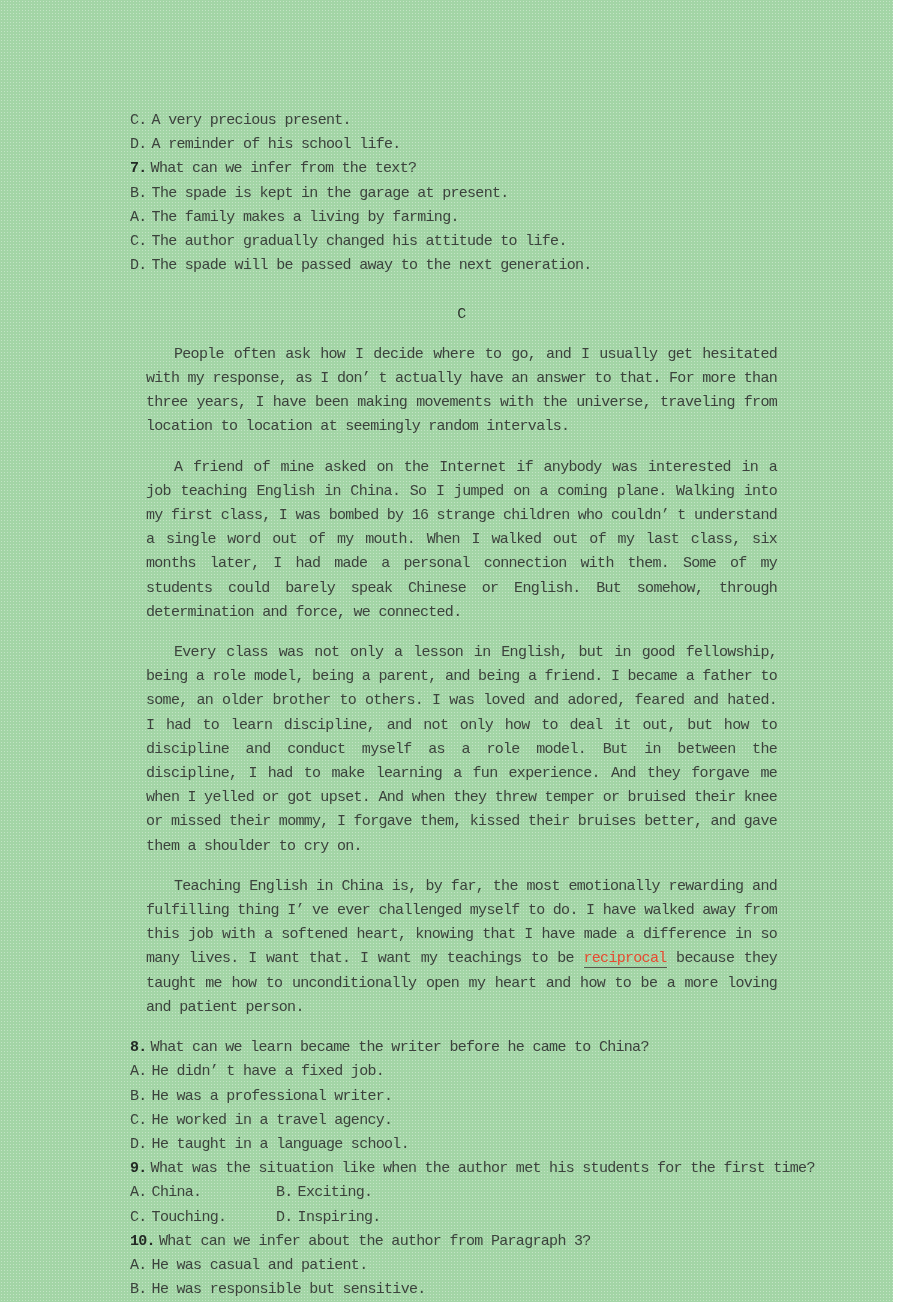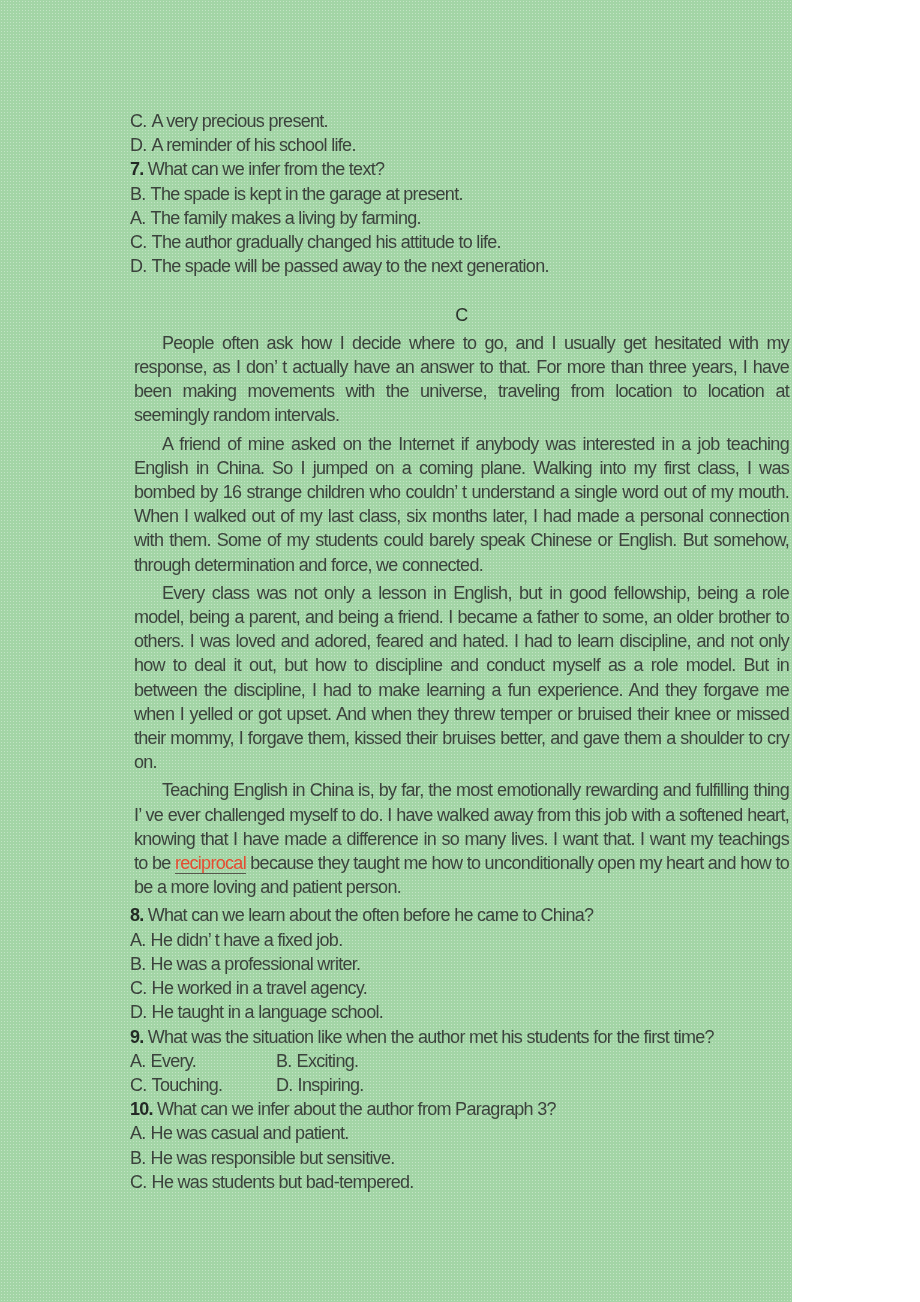--- a/index.html
+++ b/index.html
@@ -1,45 +1,45 @@
 <!DOCTYPE html>
 <html><head>
 <meta charset="utf-8">
 <style>
   html, body { margin: 0; padding: 0; }
   .page {
     position: relative;
-    width: 792px;
+    width: 893px;
     height: 1302px;
     background-color: #a3d5a6;
     background-image: radial-gradient(circle, rgba(255,255,255,0.35) 0.6px, rgba(255,255,255,0) 0.8px);
     background-size: 3px 3px;
-    font-family: Liberation Sans, sans-serif;
-    font-size: 18px;
+    font-family: Liberation Mono, monospace;
+    font-size: 15px;
     letter-spacing: -0.7px;
     line-height: 24.2px;
     color: #3b423c;
     overflow: hidden;
   }
   .content {
     position: absolute;
     left: 130px;
     top: 109px;
     width: 663px;
   }
   .line { white-space: nowrap; }
   .opt-label { margin-right: 5px; }
   .qnum { font-weight: bold; color: #232a25; margin-right: 4px; }
   .section-head {
     text-align: center;
     margin-top: 24.2px;
     color: #2c332d;
   }
   .para {
-    margin: 4px;
+    margin: 16px;
     text-align: justify;
     text-indent: 28px;
   }
   .vocab {
     color: #e64b31;
     border-bottom: 1.5px solid #56584c;
   }
   .two-col .col-a { display: inline-block; width: 146px; }
 </style>
 </head>
@@ -72,40 +72,40 @@
     </div>
 
     <div class="section-head">C</div>
 
     <p class="para">People often ask how I decide where to go, and I usually get hesitated with my response, as I don’ t actually have an answer to that. For more than three years, I have been making movements with the universe, traveling from location to location at seemingly random intervals.</p>
     <p class="para">A friend of mine asked on the Internet if anybody was interested in a job teaching English in China. So I jumped on a coming plane. Walking into my first class, I was bombed by 16 strange children who couldn’ t understand a single word out of my mouth. When I walked out of my last class, six months later, I had made a personal connection with them. Some of my students could barely speak Chinese or English. But somehow, through determination and force, we connected.</p>
     <p class="para">Every class was not only a lesson in English, but in good fellowship, being a role model, being a parent, and being a friend. I became a father to some, an older brother to others. I was loved and adored, feared and hated. I had to learn discipline, and not only how to deal it out, but how to discipline and conduct myself as a role model. But in between the discipline, I had to make learning a fun experience. And they forgave me when I yelled or got upset. And when they threw temper or bruised their knee or missed their mommy, I forgave them, kissed their bruises better, and gave them a shoulder to cry on.</p>
     <p class="para"><span>Teaching English in China is, by far, the most emotionally rewarding and fulfilling thing I’ ve ever challenged myself to do. I have walked away from this job with a softened heart, knowing that I have made a difference in so many lives. I want that. I want my teachings to be </span><span class="vocab">reciprocal</span><span> because they taught me how to unconditionally open my heart and how to be a more loving and patient person.</span></p>
 
     <div class="line">
-      <span class="qnum">8.</span><span>What can we learn about the often before he came to China?</span>
+      <span class="qnum">8.</span><span>What can we learn became the writer before he came to China?</span>
     </div>
     <div class="line">
       <span class="opt-label">A.</span><span>He didn’ t have a fixed job.</span>
     </div>
     <div class="line">
       <span class="opt-label">B.</span><span>He was a professional writer.</span>
     </div>
     <div class="line">
       <span class="opt-label">C.</span><span>He worked in a travel agency.</span>
     </div>
     <div class="line">
       <span class="opt-label">D.</span><span>He taught in a language school.</span>
     </div>
 
     <div class="line">
       <span class="qnum">9.</span><span>What was the situation like when the author met his students for the first time?</span>
     </div>
     <div class="line two-col">
-      <span class="col-a"><span class="opt-label">A.</span><span>Every.</span></span><span><span class="opt-label">B.</span><span>Exciting.</span></span>
+      <span class="col-a"><span class="opt-label">A.</span><span>China.</span></span><span><span class="opt-label">B.</span><span>Exciting.</span></span>
     </div>
     <div class="line two-col">
       <span class="col-a"><span class="opt-label">C.</span><span>Touching.</span></span><span><span class="opt-label">D.</span><span>Inspiring.</span></span>
     </div>
 
     <div class="line">
       <span class="qnum">10.</span><span>What can we infer about the author from Paragraph 3?</span>
     </div>
     <div class="line">
       <span class="opt-label">A.</span><span>He was casual and patient.</span>

